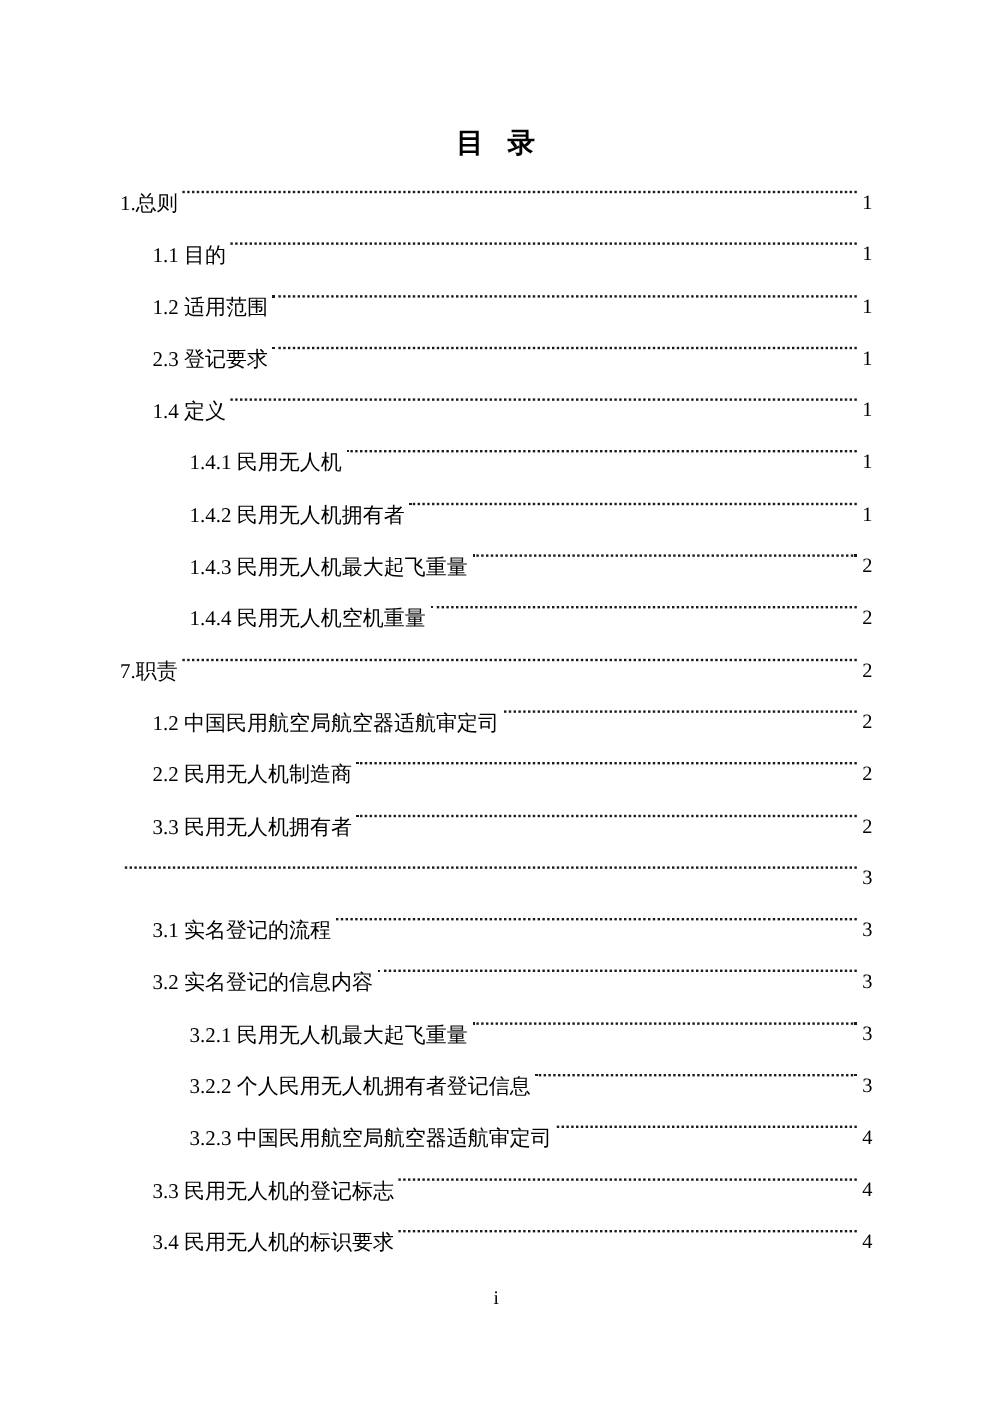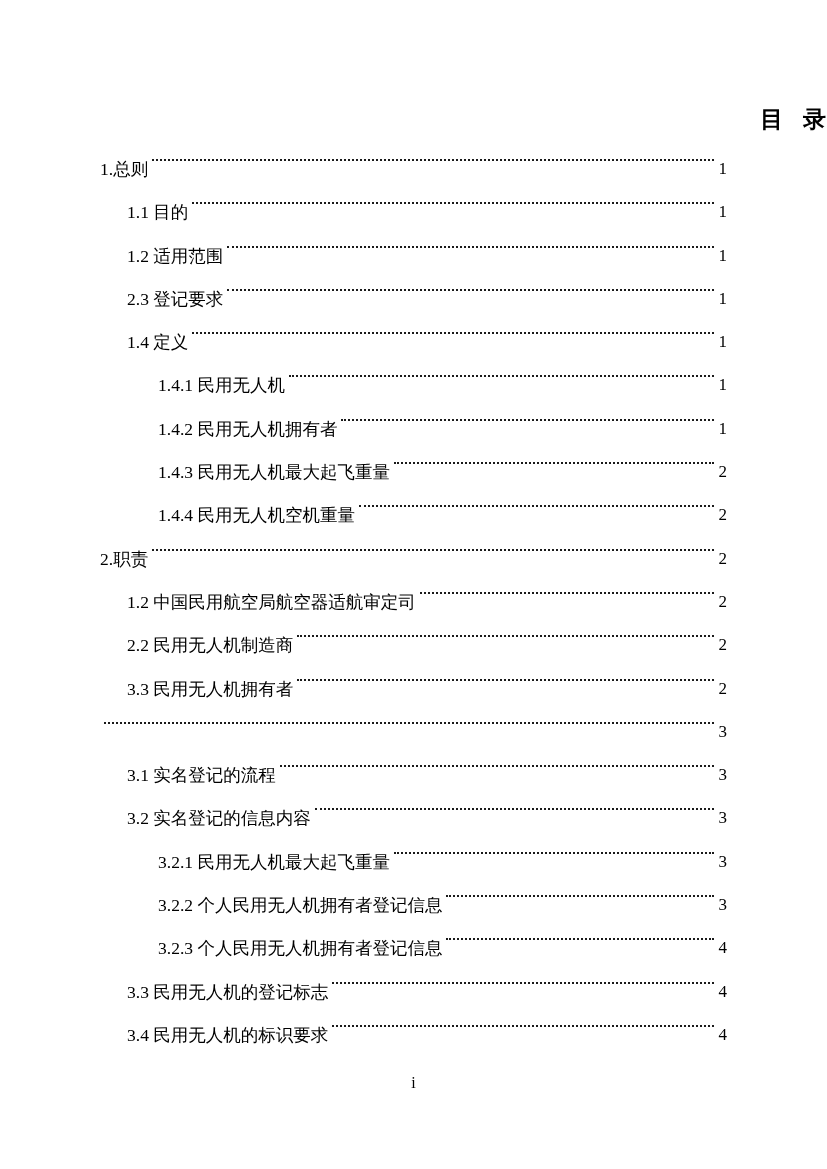--- a/index.html
+++ b/index.html
@@ -10,21 +10,21 @@
   }
   .page {
     position: relative;
     width: 827px;
     height: 1169px;
     background: #ffffff;
     overflow: hidden;
   }
   .toc-title {
     margin-top: 106px;
-    text-align: right;
+    text-align: center;
     font-size: 23px;
     line-height: 27px;
     font-weight: bold;
     word-spacing: 12px;
     letter-spacing: 1px;
   }
   .toc-list {
     margin-top: 26px;
     padding: 0 100px 0 100px;
   }
@@ -114,21 +114,21 @@
         <span class="toc-page">2</span>
     </div>
 
     <div class="toc-item lvl3">
       <span class="toc-label">1.4.4 民用无人机空机重量</span>
         <span class="toc-dots"></span>
         <span class="toc-page">2</span>
     </div>
 
     <div class="toc-item lvl1">
-      <span class="toc-label">2.职责</span>
+      <span class="toc-label">7.职责</span>
         <span class="toc-dots"></span>
         <span class="toc-page">2</span>
     </div>
 
     <div class="toc-item lvl2">
       <span class="toc-label">1.2 中国民用航空局航空器适航审定司</span>
         <span class="toc-dots"></span>
         <span class="toc-page">2</span>
     </div>
 
@@ -167,21 +167,21 @@
         <span class="toc-page">3</span>
     </div>
 
     <div class="toc-item lvl3">
       <span class="toc-label">3.2.2 个人民用无人机拥有者登记信息</span>
         <span class="toc-dots"></span>
         <span class="toc-page">3</span>
     </div>
 
     <div class="toc-item lvl3">
-      <span class="toc-label">3.2.3 个人民用无人机拥有者登记信息</span>
+      <span class="toc-label">3.2.3 中国民用航空局航空器适航审定司</span>
         <span class="toc-dots"></span>
         <span class="toc-page">4</span>
     </div>
 
     <div class="toc-item lvl2">
       <span class="toc-label">3.3 民用无人机的登记标志</span>
         <span class="toc-dots"></span>
         <span class="toc-page">4</span>
     </div>
 

